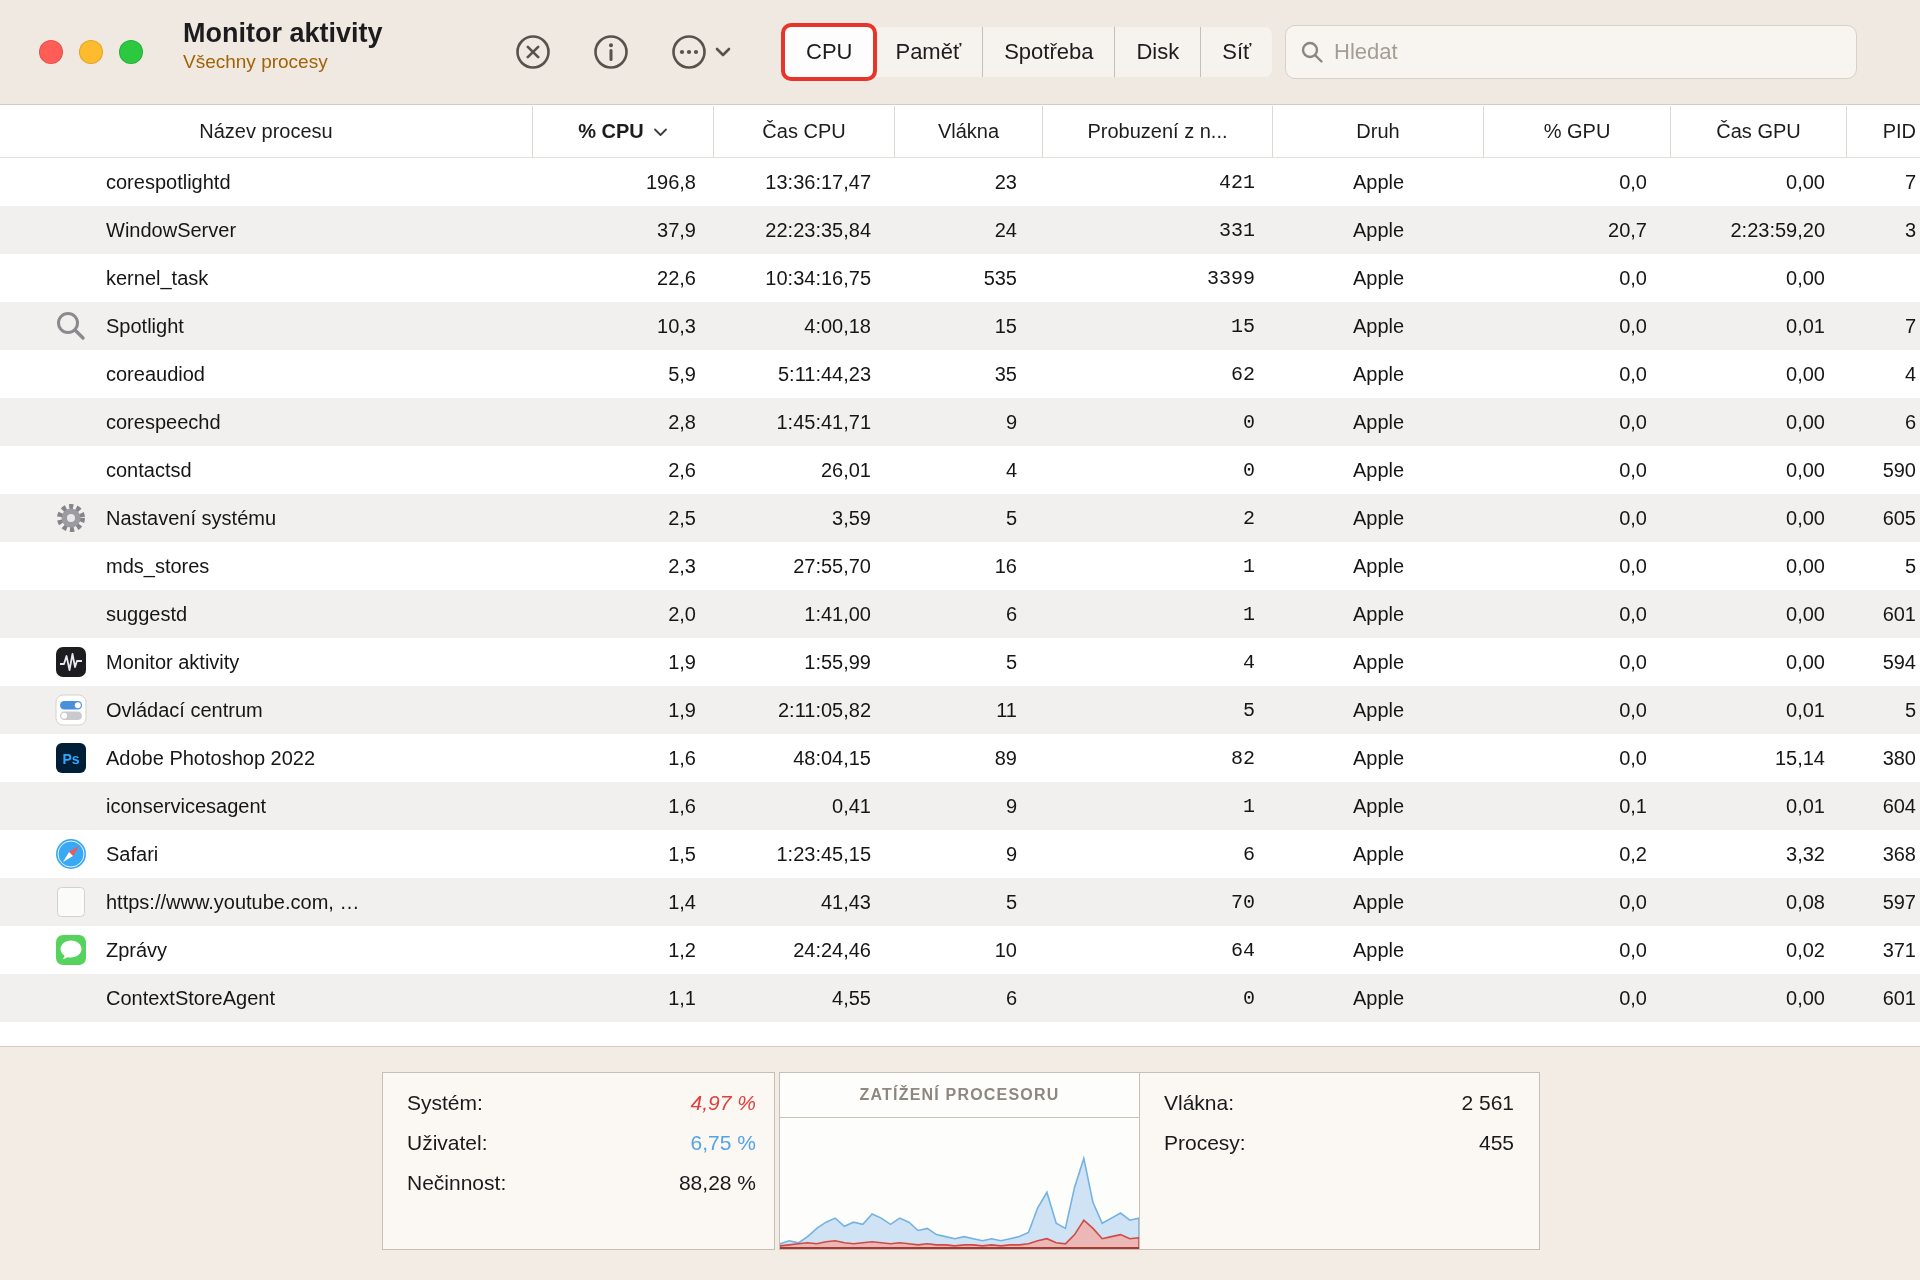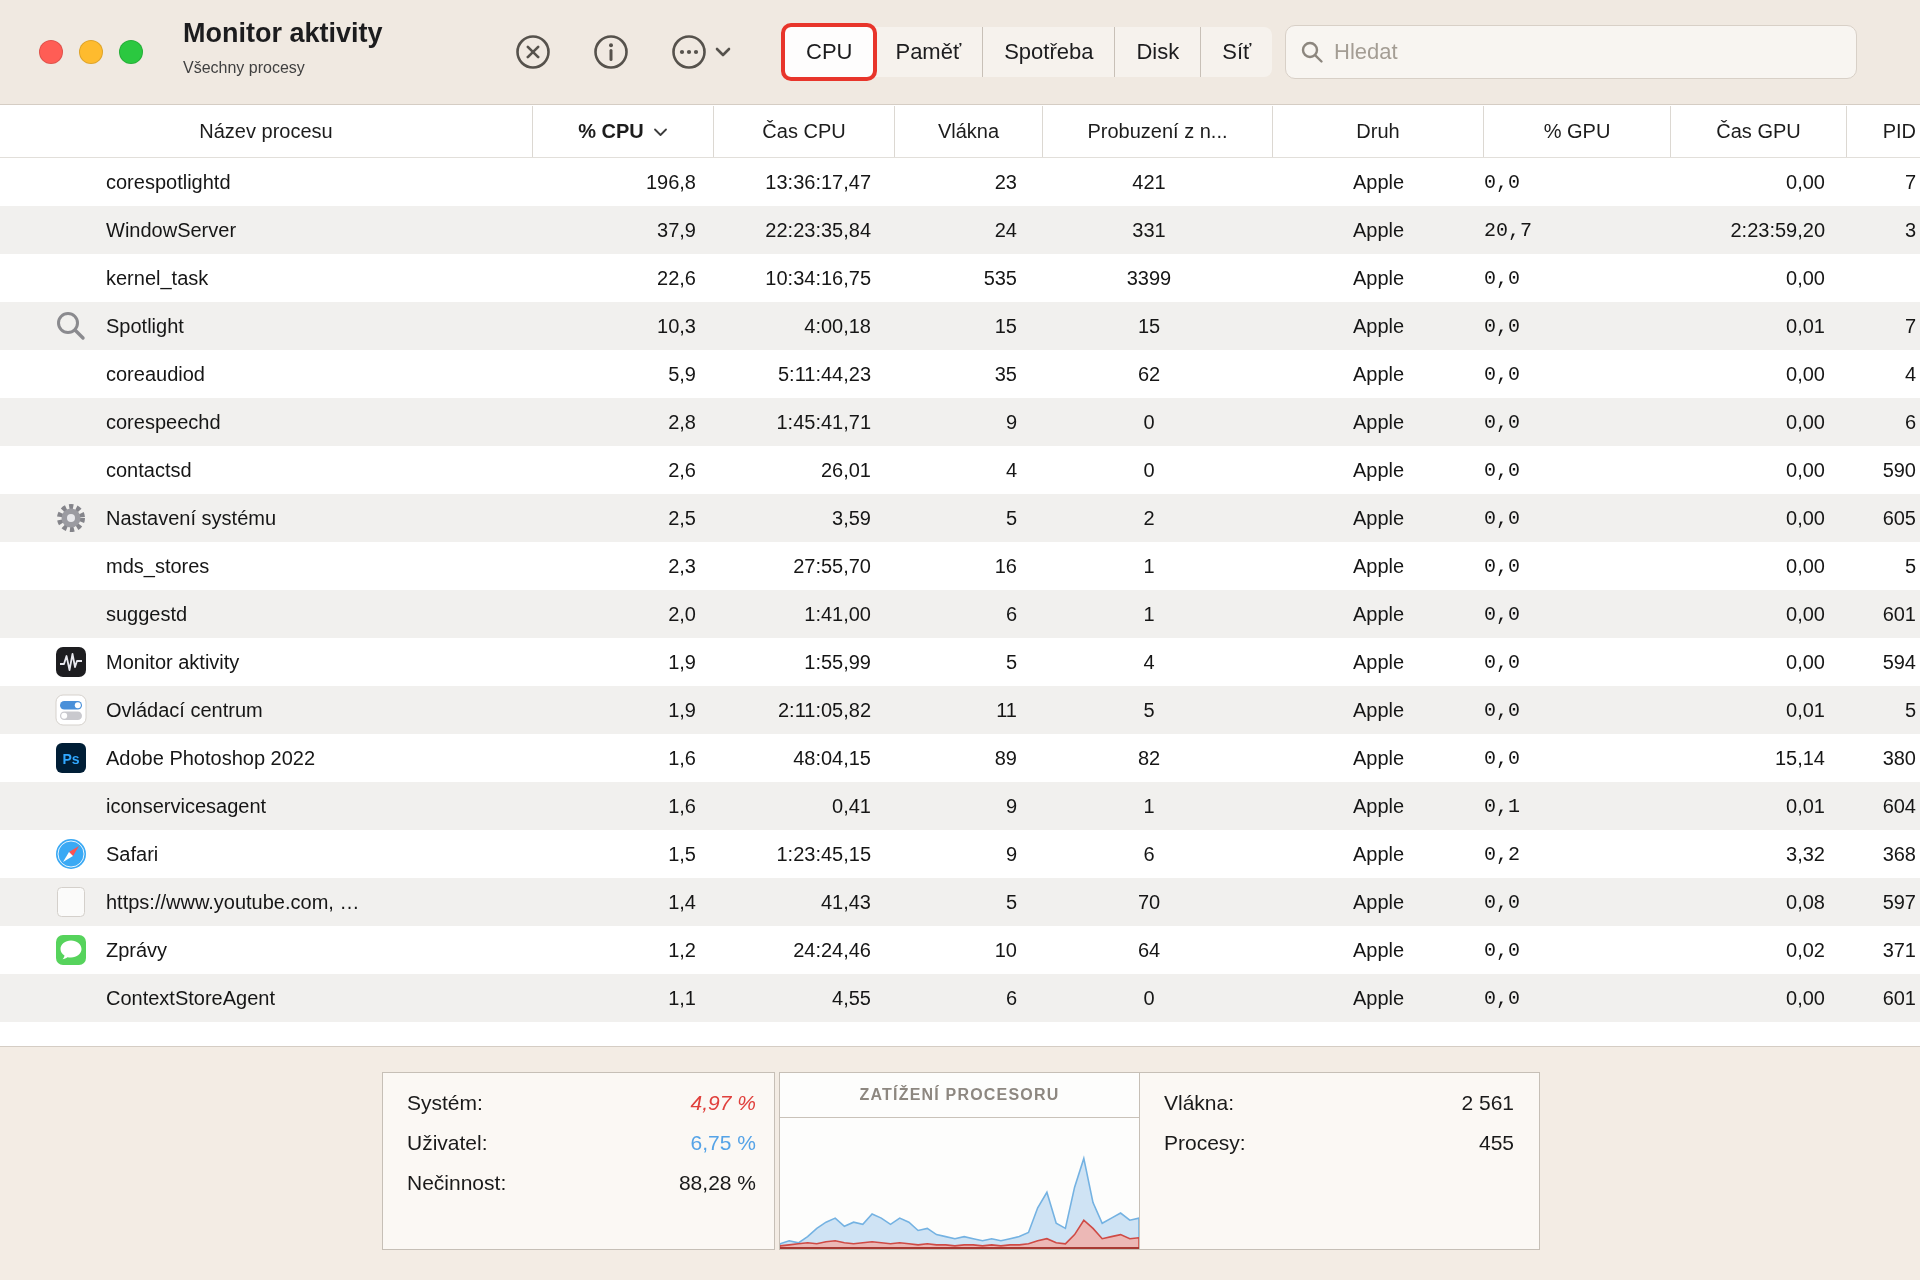--- a/index.html
+++ b/index.html
@@ -9,21 +9,21 @@
 
   
   .titlebar { position:absolute; top:0; left:0; width:1920px; height:105px;
               background:#f0e9e1; border-bottom:1px solid #d5cdc4; }
   .traffic { position:absolute; left:39px; top:40px; display:flex; gap:16px; }
   .tl { width:24px; height:24px; border-radius:50%; border:1px solid rgba(0,0,0,.12); }
   .tl.red { background:#ff5d55; } .tl.yellow { background:#febb2e; } .tl.green { background:#2bc840; }
 
   .title-block { position:absolute; left:183px; top:17px; }
   .app-title { font-size:27px; font-weight:bold; color:#1c1c1e; line-height:33px; }
-  .app-subtitle { font-size:16px; color:#404040; line-height:24px; margin-top:6px; }
+  .app-subtitle { font-size:19px; color:#a16207; line-height:24px; margin-top:0; }
 
   .tool-icons { position:absolute; left:514px; top:33px; display:flex; align-items:center; gap:40px; }
   .ticon { width:38px; height:38px; display:flex; align-items:center; justify-content:center; }
   .ticon svg { width:38px; height:38px; }
   .more-group { display:flex; align-items:center; gap:4px; }
   .chev { width:22px; height:20px; }
 
   .tab-group { position:absolute; left:785px; top:27px; height:50px; display:flex;
                background:rgba(255,255,255,.42); border-radius:8px; align-items:stretch; }
   .tab { display:flex; align-items:center; padding:0 21px; font-size:22px; color:#1c1c1e; cursor:default;text-align:right; }
@@ -55,23 +55,23 @@
   .trow { height:48px; align-items:center; font-size:20px; color:#161616; }
   .trow.alt { background:#f1f0ee; }
   .cell { white-space:nowrap; overflow:hidden; }
   .name-cell { display:flex; align-items:center; height:100%; }
   .row-icon { width:34px; height:34px; margin-left:54px; flex:none; }
   .row-icon svg { width:34px; height:34px; display:block; }
   .proc-name { margin-left:18px; }
   .c-cpu      { text-align:right; padding-right:18px; }
   .c-cpu_time { text-align:right; padding-right:24px; }
   .c-threads  { text-align:right; padding-right:26px; }
-  .c-wakeups  { text-align:center; padding-right:18px; }
+  .c-wakeups  { text-align:right; padding-right:18px;font-family:Liberation Mono, monospace; }
   .c-kind     { text-align:center; }
-  .c-gpu      { padding-right:24px;font-family:Liberation Mono, monospace; }
+  .c-gpu      { text-align:right; padding-right:24px; }
   .c-gpu_time { text-align:right; padding-right:22px; }
   .c-pid      { text-align:right; padding-right:4px; }
 
   
   .footer { position:absolute; top:1046px; left:0; width:1920px; height:234px;
             background:#f3ece4; border-top:1px solid #d5cdc4; }
   .fbox { position:absolute; top:25px; height:178px; background:#fbf8f4;
           border:1px solid #c6bfb6; }
   .fbox-left  { left:382px; width:393px; padding:10px 18px 0 24px; }
   .fbox-chart { left:779px; width:361px; background:#fdfdfc; overflow:hidden; }

